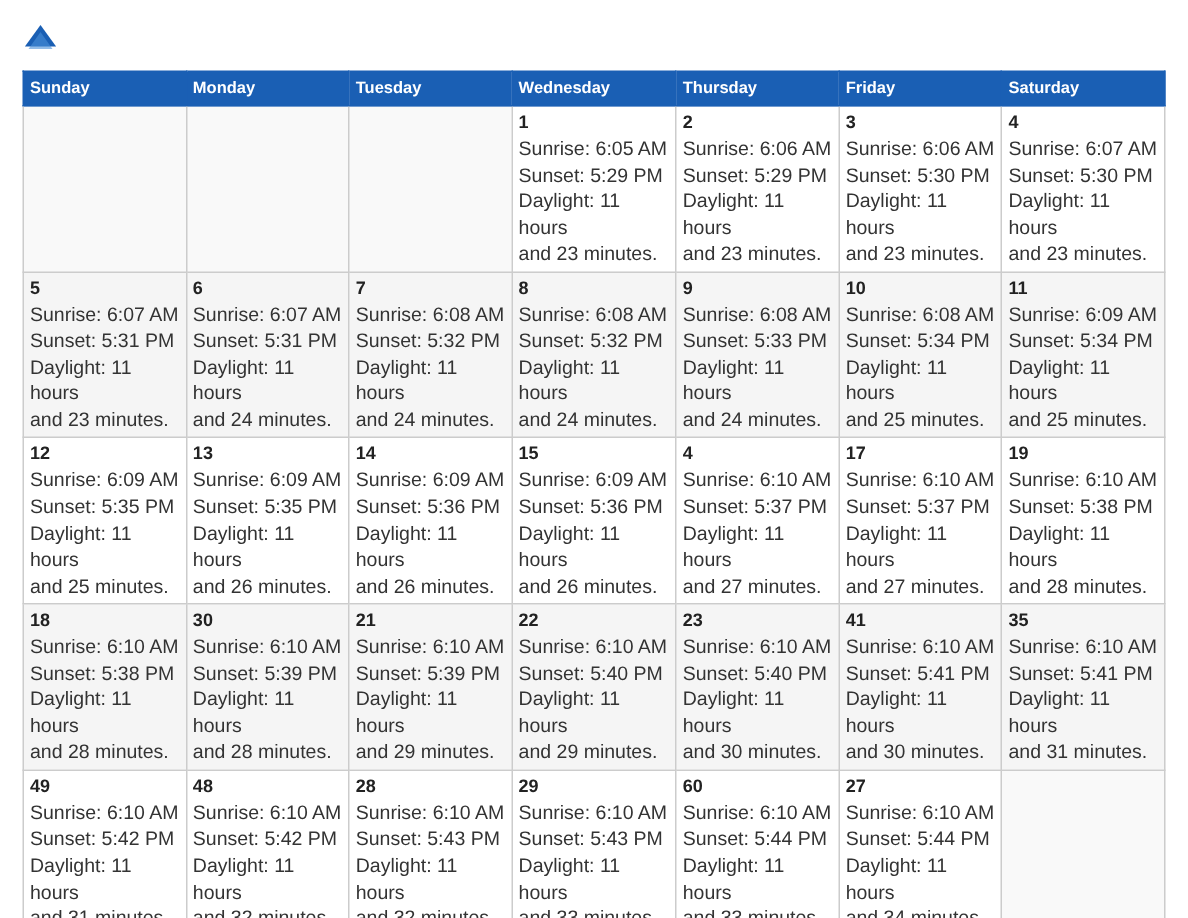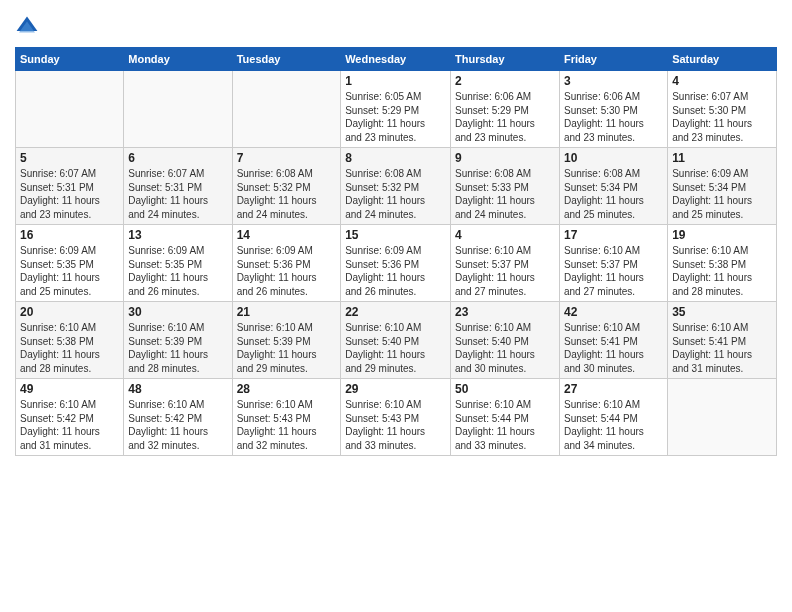--- a/index.html
+++ b/index.html
@@ -75,21 +75,21 @@
     .calendar tbody tr:nth-child(even) td {
       background: #f5f5f5;
     }
     .day-number {
       font-size: 12px;
       font-weight: bold;
       color: #222;
       margin-bottom: 2px;
     }
     .day-info {
-      font-size: 10px;
+      font-size: 13px;
       color: #333;
       line-height: 1.35;
     }
     .empty-cell {
       background: #f9f9f9 !important;
     }
   </style>
 </head>
 <body>
 
@@ -203,21 +203,21 @@
           <td>
             <div class="day-number">11</div>
             <div class="day-info" style="white-space: pre-line;">Sunrise: 6:09 AM
 Sunset: 5:34 PM
 Daylight: 11 hours
 and 25 minutes.</div>
           </td>
         </tr>
         <tr>
           <td>
-            <div class="day-number">16</div>
+            <div class="day-number">12</div>
             <div class="day-info" style="white-space: pre-line;">Sunrise: 6:09 AM
 Sunset: 5:35 PM
 Daylight: 11 hours
 and 25 minutes.</div>
           </td>
           <td>
             <div class="day-number">13</div>
             <div class="day-info" style="white-space: pre-line;">Sunrise: 6:09 AM
 Sunset: 5:35 PM
 Daylight: 11 hours
@@ -254,21 +254,21 @@
           <td>
             <div class="day-number">19</div>
             <div class="day-info" style="white-space: pre-line;">Sunrise: 6:10 AM
 Sunset: 5:38 PM
 Daylight: 11 hours
 and 28 minutes.</div>
           </td>
         </tr>
         <tr>
           <td>
-            <div class="day-number">20</div>
+            <div class="day-number">18</div>
             <div class="day-info" style="white-space: pre-line;">Sunrise: 6:10 AM
 Sunset: 5:38 PM
 Daylight: 11 hours
 and 28 minutes.</div>
           </td>
           <td>
             <div class="day-number">30</div>
             <div class="day-info" style="white-space: pre-line;">Sunrise: 6:10 AM
 Sunset: 5:39 PM
 Daylight: 11 hours
@@ -289,21 +289,21 @@
 and 29 minutes.</div>
           </td>
           <td>
             <div class="day-number">23</div>
             <div class="day-info" style="white-space: pre-line;">Sunrise: 6:10 AM
 Sunset: 5:40 PM
 Daylight: 11 hours
 and 30 minutes.</div>
           </td>
           <td>
-            <div class="day-number">42</div>
+            <div class="day-number">41</div>
             <div class="day-info" style="white-space: pre-line;">Sunrise: 6:10 AM
 Sunset: 5:41 PM
 Daylight: 11 hours
 and 30 minutes.</div>
           </td>
           <td>
             <div class="day-number">35</div>
             <div class="day-info" style="white-space: pre-line;">Sunrise: 6:10 AM
 Sunset: 5:41 PM
 Daylight: 11 hours
@@ -333,21 +333,21 @@
 and 32 minutes.</div>
           </td>
           <td>
             <div class="day-number">29</div>
             <div class="day-info" style="white-space: pre-line;">Sunrise: 6:10 AM
 Sunset: 5:43 PM
 Daylight: 11 hours
 and 33 minutes.</div>
           </td>
           <td>
-            <div class="day-number">50</div>
+            <div class="day-number">60</div>
             <div class="day-info" style="white-space: pre-line;">Sunrise: 6:10 AM
 Sunset: 5:44 PM
 Daylight: 11 hours
 and 33 minutes.</div>
           </td>
           <td>
             <div class="day-number">27</div>
             <div class="day-info" style="white-space: pre-line;">Sunrise: 6:10 AM
 Sunset: 5:44 PM
 Daylight: 11 hours

